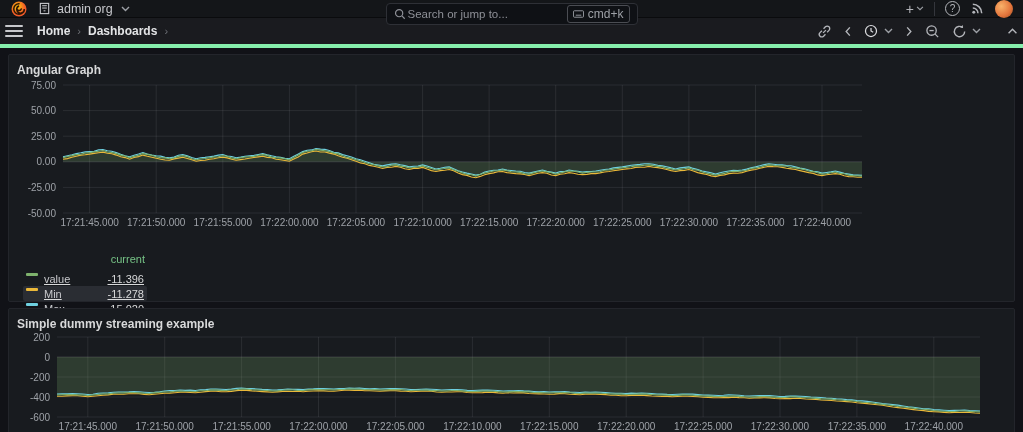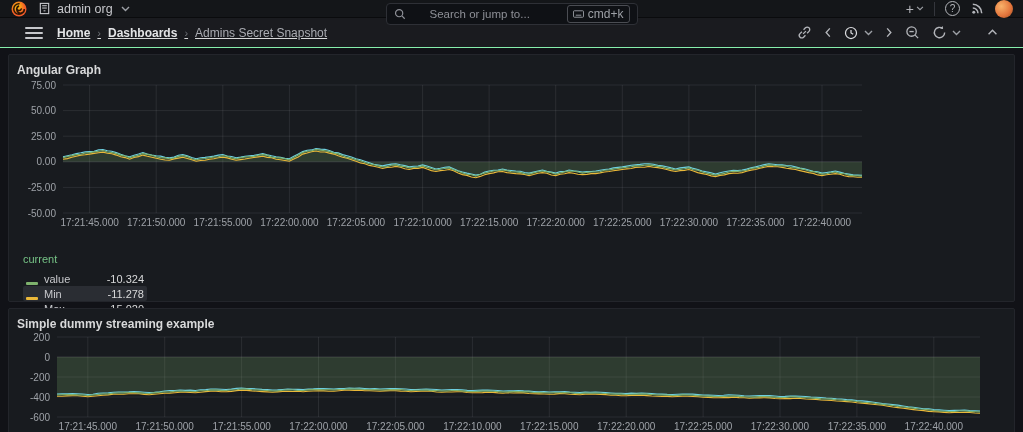--- a/index.html
+++ b/index.html
@@ -8,37 +8,37 @@
 
   
   .topnav { height:18px; background:#141619; display:flex; align-items:center;
     padding:0 10px; position:relative; border-bottom:1px solid #0a0b0d; }
   .logo { width:18px; height:18px; margin-right:10px; cursor:pointer; }
   .org-switcher { display:flex; align-items:center; gap:6px; cursor:pointer;
     color:#c7c8cc; font-size:12.5px; }
   .org-switcher .chev { margin-left:2px; }
   .searchbox { position:absolute; left:50%; top:3px; transform:translateX(-50%);
     width:252px; height:22px; background:#0f1115; border:1px solid #2e3036;
-    border-radius:4px; display:flex; align-items:center; padding:0 7px; gap:24px;
+    border-radius:4px; display:flex; align-items:center; padding:0 7px; gap:2px;
     color:#8e9097; font-size:11.5px; cursor:text; }
   .searchbox .ph { flex:1; }
   .kbd-badge { display:flex; align-items:center; gap:4px; border:1px solid #4b4d53;
     border-radius:3px; padding:1px 5px; font-size:12px; color:#9da0a6; }
   .nav-right { margin-left:auto; display:flex; align-items:center; gap:10px; }
   .icon-btn { display:flex; align-items:center; gap:2px; color:#b4b6bb;
     cursor:pointer; font-size:14px; }
   .divider { width:1px; height:14px; background:#34363c; }
   .help-circle { width:15px; height:15px; border:1.3px solid #b4b6bb; border-radius:50%;
     font-size:10px; display:flex; align-items:center; justify-content:center; color:#b4b6bb; }
   .avatar { width:18px; height:18px; border-radius:50%;
     background:radial-gradient(circle at 35% 35%, #f8b26a, #e2733a 60%, #8a4a24); cursor:pointer; }
 
   
   .toolbar { height:30px; background:#1a1b1f; display:flex; align-items:center;
-    padding:0 25px; border-bottom:1px solid #86efac;text-decoration:underline; }
+    padding:0 5px; border-bottom:4px solid #86efac; }
   .hamburger { width:18px; display:flex; flex-direction:column; gap:3px; cursor:pointer;
     margin-right:14px; }
   .hamburger span { height:2px; background:#c7c8cc; border-radius:1px; }
   .breadcrumb { display:flex; align-items:center; gap:7px; font-size:12px; }
   .crumb-link { color:#e3e4e6; font-weight:700; cursor:pointer; }
   .crumb-sep { color:#6e7076; font-size:11px; }
   .crumb-current { color:#a9abb1; }
   .toolbar-right { margin-left:auto; display:flex; align-items:center; gap:12px; }
   .tb-icon { color:#b4b6bb; cursor:pointer; display:flex; align-items:center; }
   .time-picker { display:flex; align-items:center; gap:6px; cursor:pointer;
@@ -49,24 +49,24 @@
   .page { padding:6px 8px 0 8px; display:flex; flex-direction:column; gap:6px; }
   .panel { background:#181b1f; border:1px solid #23252b; border-radius:2px; padding:8px; }
   .panel-title { font-size:12px; font-weight:700; color:#d8d9da; cursor:pointer; }
   #panel-1 { height:248px; }
   #panel-2 { height:160px; }
   .chart-row { display:flex;flex-direction:column; }
   .tick { fill:#9ea2a8; font-size:10px; }
 
   
   .legend-right { width:132px; padding:18px 2px 0 6px; font-size:11px; }
-  .legend-right .lg-header { color:#76c386; margin-bottom:6px;
+  .legend-right .lg-header { text-align:right; color:#76c386; margin-bottom:6px;
     padding-right:2px; }
-  .lg-row { display:flex; align-items:flex-end; gap:6px; padding:1.5px 3px;
-    border-radius:2px; cursor:pointer; }
+  .lg-row { display:flex; align-items:flex-start; gap:6px; padding:1.5px 3px;
+    border-radius:2px; cursor:pointer;text-decoration:underline; }
   .lg-row.hl { background:#2a2d33; }
   .lg-swatch { width:12px; height:3px; border-radius:1px; flex:0 0 auto; }
   .lg-name { color:#c7c8cc; }
   .lg-val { margin-left:auto; color:#d8d9da; }
 
   
   .legend-bottom { display:flex; align-items:center; gap:18px; padding:4px 0 0 26px;
     font-size:11px; }
   .legend-bottom .lg-row { padding:0; }
 </style>
@@ -138,21 +138,20 @@
   <div class="hamburger">
     <span></span>
       <span></span>
       <span></span>
   </div>
   <div class="breadcrumb">
     <span class="crumb-link">Home</span>
     <span class="crumb-sep">›</span>
     <span class="crumb-link">Dashboards</span>
     <span class="crumb-sep">›</span>
-    <span class="crumb-current">Admins Secret Snapshot</span>
   </div>
 
   <div class="toolbar-right">
     <div class="tb-icon">
       <svg width="15" height="15" viewBox="0 0 16 16">
         <path d="M6.5 9.5 L9.5 6.5" stroke="#b4b6bb" stroke-width="1.4" fill="none"></path>
         <path d="M7 5 L9 3 A2.6 2.6 0 0 1 12.8 6.8 L10.8 8.8" stroke="#b4b6bb" stroke-width="1.4" fill="none"></path>
         <path d="M9 11 L7 13 A2.6 2.6 0 0 1 3.2 9.2 L5.2 7.2" stroke="#b4b6bb" stroke-width="1.4" fill="none"></path>
       </svg>
     </div>
@@ -244,21 +243,21 @@
           <path d="M46.0,84.8 L46.0,80.7 L50.4,79.5 L54.9,78.6 L59.3,77.6 L63.8,77.2 L68.2,76.0 L72.6,75.6 L77.1,74.9 L81.5,74.2 L86.0,73.5 L90.4,75.0 L94.8,75.5 L99.3,76.6 L103.7,78.1 L108.1,79.0 L112.6,80.7 L117.0,79.4 L121.5,78.2 L125.9,76.6 L130.3,77.4 L134.8,78.3 L139.2,79.7 L143.7,80.8 L148.1,80.9 L152.5,81.7 L157.0,81.0 L161.4,79.4 L165.8,78.7 L170.3,79.6 L174.7,81.7 L179.2,82.8 L183.6,82.0 L188.0,81.5 L192.5,80.7 L196.9,80.0 L201.4,79.7 L205.8,78.7 L210.2,79.3 L214.7,80.9 L219.1,81.7 L223.6,80.8 L228.0,80.0 L232.4,79.7 L236.9,79.4 L241.3,78.3 L245.8,77.6 L250.2,78.4 L254.6,80.1 L259.1,80.7 L263.5,80.9 L267.9,81.7 L272.4,82.8 L276.8,80.5 L281.3,78.0 L285.7,75.6 L290.1,74.2 L294.6,73.7 L299.0,72.5 L303.5,73.1 L307.9,73.8 L312.3,74.6 L316.8,76.1 L321.2,76.9 L325.6,78.7 L330.1,80.4 L334.5,81.2 L339.0,82.8 L343.4,83.7 L347.8,85.5 L352.3,86.8 L356.7,87.8 L361.2,88.9 L365.6,89.9 L370.0,89.7 L374.5,88.3 L378.9,87.9 L383.4,89.1 L387.8,89.6 L392.2,90.9 L396.7,90.5 L401.1,90.0 L405.6,88.9 L410.0,90.4 L414.4,91.5 L418.9,93.0 L423.3,92.2 L427.7,91.5 L432.2,90.9 L436.6,92.7 L441.1,94.3 L445.5,96.1 L449.9,97.3 L454.4,97.7 L458.8,99.1 L463.3,97.6 L467.7,96.1 L472.1,95.0 L476.6,94.0 L481.0,93.7 L485.5,93.0 L489.9,93.6 L494.3,94.8 L498.8,95.0 L503.2,95.4 L507.6,96.7 L512.1,97.1 L516.5,95.9 L521.0,94.8 L525.4,94.0 L529.8,94.9 L534.3,95.7 L538.7,97.1 L543.2,96.0 L547.6,94.9 L552.0,94.0 L556.5,94.3 L560.9,95.0 L565.4,96.1 L569.8,95.4 L574.2,95.0 L578.7,95.0 L583.1,94.7 L587.5,93.2 L592.0,93.0 L596.4,92.1 L600.9,91.5 L605.3,90.9 L609.7,90.2 L614.2,89.8 L618.6,88.9 L623.1,88.9 L627.5,88.3 L631.9,87.9 L636.4,88.6 L640.8,89.4 L645.3,89.9 L649.7,91.4 L654.1,91.9 L658.6,93.0 L663.0,92.4 L667.4,91.8 L671.9,90.9 L676.3,92.7 L680.8,93.3 L685.2,95.0 L689.6,96.3 L694.1,97.1 L698.5,98.1 L703.0,97.2 L707.4,96.4 L711.8,95.0 L716.3,94.3 L720.7,94.4 L725.1,94.0 L729.6,93.3 L734.0,91.5 L738.5,90.9 L742.9,90.2 L747.3,88.9 L751.8,87.9 L756.2,88.2 L760.7,88.7 L765.1,88.9 L769.5,89.3 L774.0,90.5 L778.4,90.9 L782.9,91.6 L787.3,92.6 L791.7,94.0 L796.2,94.6 L800.6,95.8 L805.0,97.1 L809.5,96.7 L813.9,95.8 L818.4,95.0 L822.8,96.4 L827.2,96.8 L831.7,98.1 L836.1,98.6 L840.6,98.8 L845.0,99.1 L845.0,84.8 Z" fill="rgba(126,178,109,0.22)" stroke="none"></path>
           <polyline points="46.0,79.7 50.4,78.7 54.9,77.8 59.3,76.6 63.8,75.8 68.2,74.9 72.6,74.6 77.1,74.2 81.5,72.9 86.0,72.5 90.4,73.7 94.8,74.3 99.3,75.6 103.7,77.3 108.1,78.7 112.6,79.7 117.0,78.3 121.5,77.0 125.9,75.6 130.3,77.0 134.8,78.0 139.2,78.7 143.7,79.1 148.1,80.3 152.5,80.7 157.0,80.1 161.4,78.2 165.8,77.6 170.3,78.7 174.7,80.5 179.2,81.7 183.6,80.7 188.0,80.4 192.5,79.7 196.9,79.1 201.4,78.1 205.8,77.6 210.2,79.0 214.7,79.5 219.1,80.7 223.6,80.1 228.0,79.2 232.4,78.7 236.9,78.4 241.3,77.5 245.8,76.6 250.2,77.8 254.6,78.8 259.1,79.7 263.5,80.3 267.9,81.2 272.4,81.7 276.8,79.2 281.3,76.9 285.7,74.6 290.1,73.3 294.6,72.9 299.0,71.5 303.5,72.1 307.9,72.4 312.3,73.5 316.8,75.3 321.2,75.9 325.6,77.6 330.1,78.7 334.5,80.1 339.0,81.7 343.4,82.8 347.8,84.2 352.3,85.8 356.7,87.3 361.2,88.0 365.6,88.9 370.0,87.9 374.5,87.1 378.9,86.8 383.4,87.8 387.8,88.6 392.2,89.9 396.7,89.3 401.1,89.0 405.6,87.9 410.0,89.0 414.4,90.5 418.9,92.0 423.3,91.2 427.7,90.2 432.2,89.9 436.6,91.7 441.1,93.7 445.5,95.0 449.9,96.1 454.4,97.0 458.8,98.1 463.3,97.2 467.7,95.0 472.1,94.0 476.6,93.2 481.0,93.0 485.5,92.0 489.9,93.1 494.3,93.5 498.8,94.0 503.2,94.3 507.6,95.5 512.1,96.1 516.5,95.1 521.0,94.0 525.4,93.0 529.8,94.2 534.3,95.1 538.7,96.1 543.2,94.6 547.6,94.5 552.0,93.0 556.5,93.7 560.9,94.2 565.4,95.0 569.8,94.6 574.2,94.5 578.7,94.0 583.1,93.2 587.5,92.5 592.0,92.0 596.4,90.9 600.9,90.4 605.3,89.9 609.7,89.1 614.2,88.3 618.6,87.9 623.1,87.4 627.5,86.8 631.9,86.8 636.4,87.2 640.8,88.2 645.3,88.9 649.7,89.7 654.1,90.9 658.6,92.0 663.0,90.9 667.4,90.4 671.9,89.9 676.3,91.4 680.8,92.5 685.2,94.0 689.6,94.9 694.1,95.7 698.5,97.1 703.0,95.8 707.4,94.7 711.8,94.0 716.3,93.4 720.7,93.5 725.1,93.0 729.6,92.1 734.0,90.7 738.5,89.9 742.9,88.7 747.3,87.6 751.8,86.8 756.2,87.3 760.7,87.8 765.1,87.9 769.5,88.5 774.0,88.8 778.4,89.9 782.9,91.1 787.3,91.8 791.7,93.0 796.2,94.3 800.6,94.7 805.0,96.1 809.5,95.5 813.9,94.9 818.4,94.0 822.8,95.1 827.2,96.2 831.7,97.1 836.1,97.9 840.6,98.1 845.0,98.3" fill="none" stroke="#6ED0E0" stroke-width="1.1"></polyline>
           <polyline points="46.0,82.2 50.4,81.6 54.9,80.3 59.3,79.2 63.8,78.1 68.2,77.8 72.6,77.1 77.1,76.4 81.5,75.7 86.0,75.1 90.4,76.2 94.8,76.7 99.3,78.1 103.7,79.8 108.1,80.6 112.6,82.2 117.0,80.5 121.5,79.6 125.9,78.1 130.3,79.2 134.8,80.2 139.2,81.2 143.7,82.3 148.1,83.0 152.5,83.3 157.0,81.9 161.4,81.1 165.8,80.2 170.3,81.5 174.7,82.7 179.2,84.3 183.6,83.5 188.0,83.3 192.5,82.2 196.9,81.8 201.4,80.7 205.8,80.2 210.2,80.9 214.7,82.3 219.1,83.3 223.6,82.6 228.0,82.0 232.4,81.2 236.9,80.5 241.3,79.9 245.8,79.2 250.2,80.4 254.6,80.8 259.1,82.2 263.5,82.7 267.9,83.5 272.4,84.3 276.8,82.0 281.3,79.9 285.7,77.1 290.1,76.0 294.6,74.7 299.0,74.0 303.5,75.0 307.9,75.0 312.3,76.1 316.8,77.1 321.2,78.8 325.6,80.2 330.1,81.3 334.5,82.8 339.0,84.3 343.4,85.9 347.8,86.8 352.3,88.4 356.7,89.3 361.2,90.3 365.6,91.5 370.0,90.4 374.5,90.3 378.9,89.4 383.4,90.3 387.8,91.7 392.2,92.5 396.7,91.4 401.1,91.4 405.6,90.4 410.0,92.1 414.4,93.6 418.9,94.5 423.3,93.6 427.7,93.2 432.2,92.5 436.6,93.8 441.1,96.1 445.5,97.6 449.9,98.4 454.4,100.0 458.8,100.7 463.3,99.4 467.7,97.8 472.1,96.6 476.6,95.9 481.0,94.8 485.5,94.5 489.9,95.6 494.3,96.1 498.8,96.6 503.2,96.9 507.6,97.5 512.1,98.6 516.5,97.5 521.0,96.2 525.4,95.6 529.8,96.2 534.3,98.0 538.7,98.6 543.2,97.3 547.6,96.7 552.0,95.6 556.5,96.3 560.9,97.2 565.4,97.6 569.8,97.4 574.2,96.6 578.7,96.6 583.1,95.9 587.5,95.0 592.0,94.5 596.4,93.8 600.9,93.1 605.3,92.5 609.7,91.9 614.2,91.5 618.6,90.4 623.1,90.2 627.5,90.2 631.9,89.4 636.4,90.3 640.8,90.6 645.3,91.5 649.7,92.5 654.1,93.6 658.6,94.5 663.0,93.6 667.4,93.4 671.9,92.5 676.3,93.9 680.8,95.6 685.2,96.6 689.6,97.5 694.1,98.9 698.5,99.6 703.0,98.4 707.4,97.9 711.8,96.6 716.3,96.1 720.7,96.2 725.1,95.6 729.6,94.3 734.0,93.1 738.5,92.5 742.9,91.3 747.3,90.3 751.8,89.4 756.2,89.6 760.7,89.7 765.1,90.4 769.5,91.3 774.0,91.9 778.4,92.5 782.9,93.6 787.3,94.6 791.7,95.6 796.2,96.4 800.6,97.9 805.0,98.6 809.5,97.7 813.9,97.3 818.4,96.6 822.8,97.3 827.2,98.8 831.7,99.6 836.1,99.7 840.6,100.3 845.0,100.2" fill="none" stroke="#EAB839" stroke-width="1.1"></polyline>
           <polyline points="46.0,80.7 50.4,79.5 54.9,78.6 59.3,77.6 63.8,77.2 68.2,76.0 72.6,75.6 77.1,74.9 81.5,74.2 86.0,73.5 90.4,75.0 94.8,75.5 99.3,76.6 103.7,78.1 108.1,79.0 112.6,80.7 117.0,79.4 121.5,78.2 125.9,76.6 130.3,77.4 134.8,78.3 139.2,79.7 143.7,80.8 148.1,80.9 152.5,81.7 157.0,81.0 161.4,79.4 165.8,78.7 170.3,79.6 174.7,81.7 179.2,82.8 183.6,82.0 188.0,81.5 192.5,80.7 196.9,80.0 201.4,79.7 205.8,78.7 210.2,79.3 214.7,80.9 219.1,81.7 223.6,80.8 228.0,80.0 232.4,79.7 236.9,79.4 241.3,78.3 245.8,77.6 250.2,78.4 254.6,80.1 259.1,80.7 263.5,80.9 267.9,81.7 272.4,82.8 276.8,80.5 281.3,78.0 285.7,75.6 290.1,74.2 294.6,73.7 299.0,72.5 303.5,73.1 307.9,73.8 312.3,74.6 316.8,76.1 321.2,76.9 325.6,78.7 330.1,80.4 334.5,81.2 339.0,82.8 343.4,83.7 347.8,85.5 352.3,86.8 356.7,87.8 361.2,88.9 365.6,89.9 370.0,89.7 374.5,88.3 378.9,87.9 383.4,89.1 387.8,89.6 392.2,90.9 396.7,90.5 401.1,90.0 405.6,88.9 410.0,90.4 414.4,91.5 418.9,93.0 423.3,92.2 427.7,91.5 432.2,90.9 436.6,92.7 441.1,94.3 445.5,96.1 449.9,97.3 454.4,97.7 458.8,99.1 463.3,97.6 467.7,96.1 472.1,95.0 476.6,94.0 481.0,93.7 485.5,93.0 489.9,93.6 494.3,94.8 498.8,95.0 503.2,95.4 507.6,96.7 512.1,97.1 516.5,95.9 521.0,94.8 525.4,94.0 529.8,94.9 534.3,95.7 538.7,97.1 543.2,96.0 547.6,94.9 552.0,94.0 556.5,94.3 560.9,95.0 565.4,96.1 569.8,95.4 574.2,95.0 578.7,95.0 583.1,94.7 587.5,93.2 592.0,93.0 596.4,92.1 600.9,91.5 605.3,90.9 609.7,90.2 614.2,89.8 618.6,88.9 623.1,88.9 627.5,88.3 631.9,87.9 636.4,88.6 640.8,89.4 645.3,89.9 649.7,91.4 654.1,91.9 658.6,93.0 663.0,92.4 667.4,91.8 671.9,90.9 676.3,92.7 680.8,93.3 685.2,95.0 689.6,96.3 694.1,97.1 698.5,98.1 703.0,97.2 707.4,96.4 711.8,95.0 716.3,94.3 720.7,94.4 725.1,94.0 729.6,93.3 734.0,91.5 738.5,90.9 742.9,90.2 747.3,88.9 751.8,87.9 756.2,88.2 760.7,88.7 765.1,88.9 769.5,89.3 774.0,90.5 778.4,90.9 782.9,91.6 787.3,92.6 791.7,94.0 796.2,94.6 800.6,95.8 805.0,97.1 809.5,96.7 813.9,95.8 818.4,95.0 822.8,96.4 827.2,96.8 831.7,98.1 836.1,98.6 840.6,98.8 845.0,99.1" fill="none" stroke="#7EB26D" stroke-width="1.1"></polyline>
         </svg>
       <div class="legend-right" id="legend-0">
           <div class="lg-header">current</div>
           <div class="lg-row">
             <span class="lg-swatch" style="background: rgb(126, 178, 109);"></span>
             <span class="lg-name">value</span>
-            <span class="lg-val">-10.324</span>
+            <span class="lg-val">-11.396</span>
           </div>
           <div class="lg-row hl">
             <span class="lg-swatch" style="background: rgb(234, 184, 57);"></span>
             <span class="lg-name">Min</span>
             <span class="lg-val">-11.278</span>
           </div>
           <div class="lg-row">
             <span class="lg-swatch" style="background: rgb(110, 208, 224);"></span>
             <span class="lg-name">Max</span>
             <span class="lg-val">-15.020</span>

